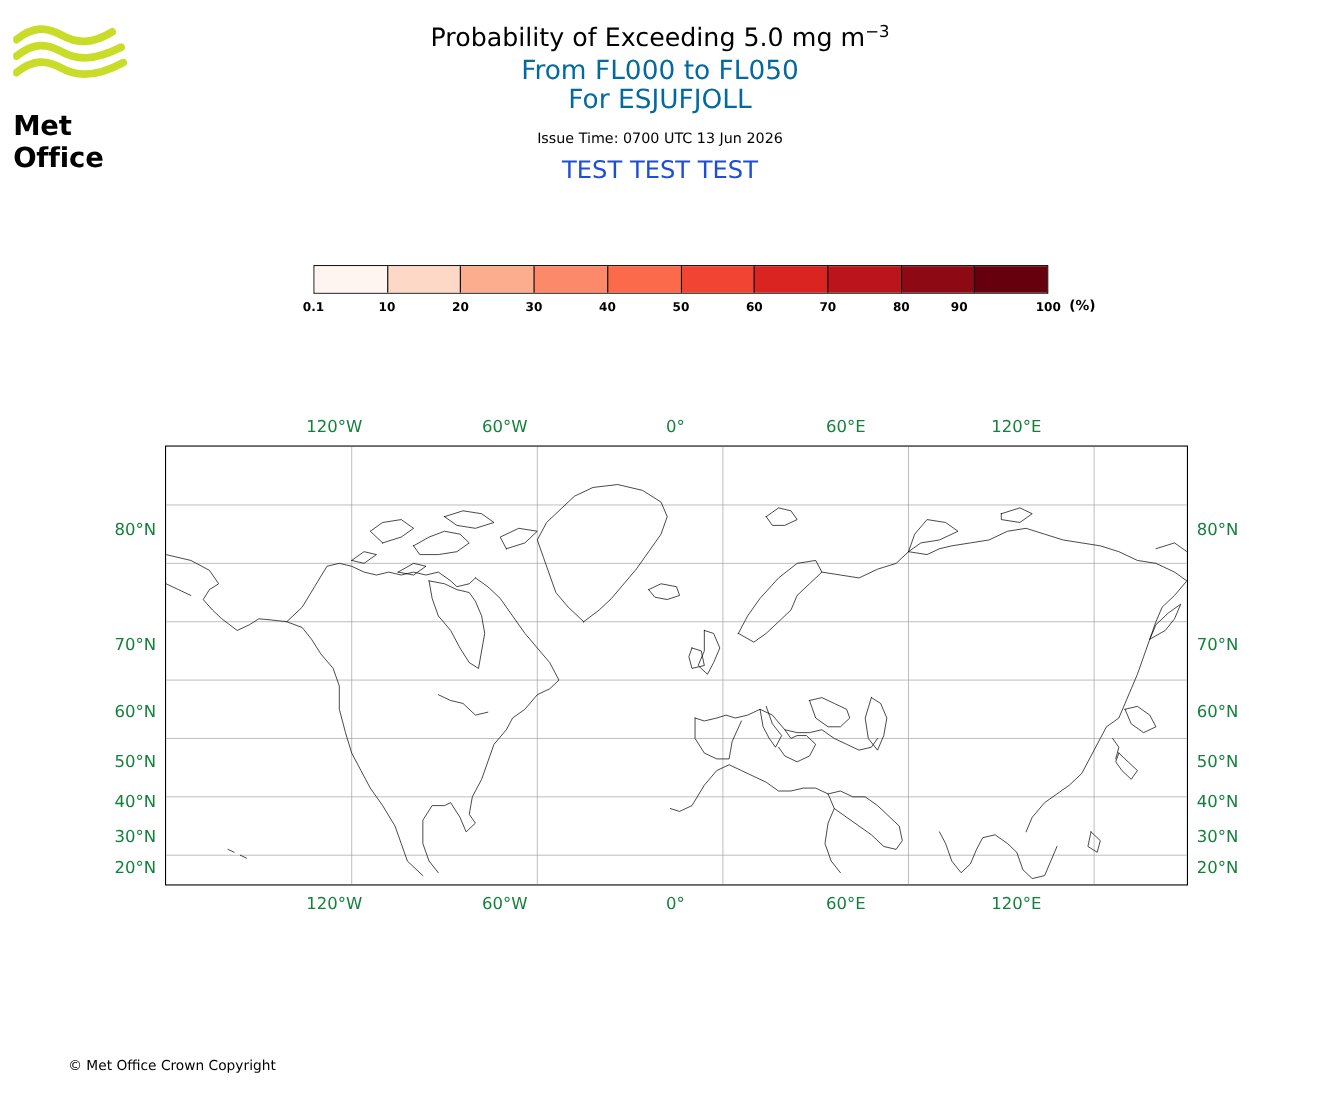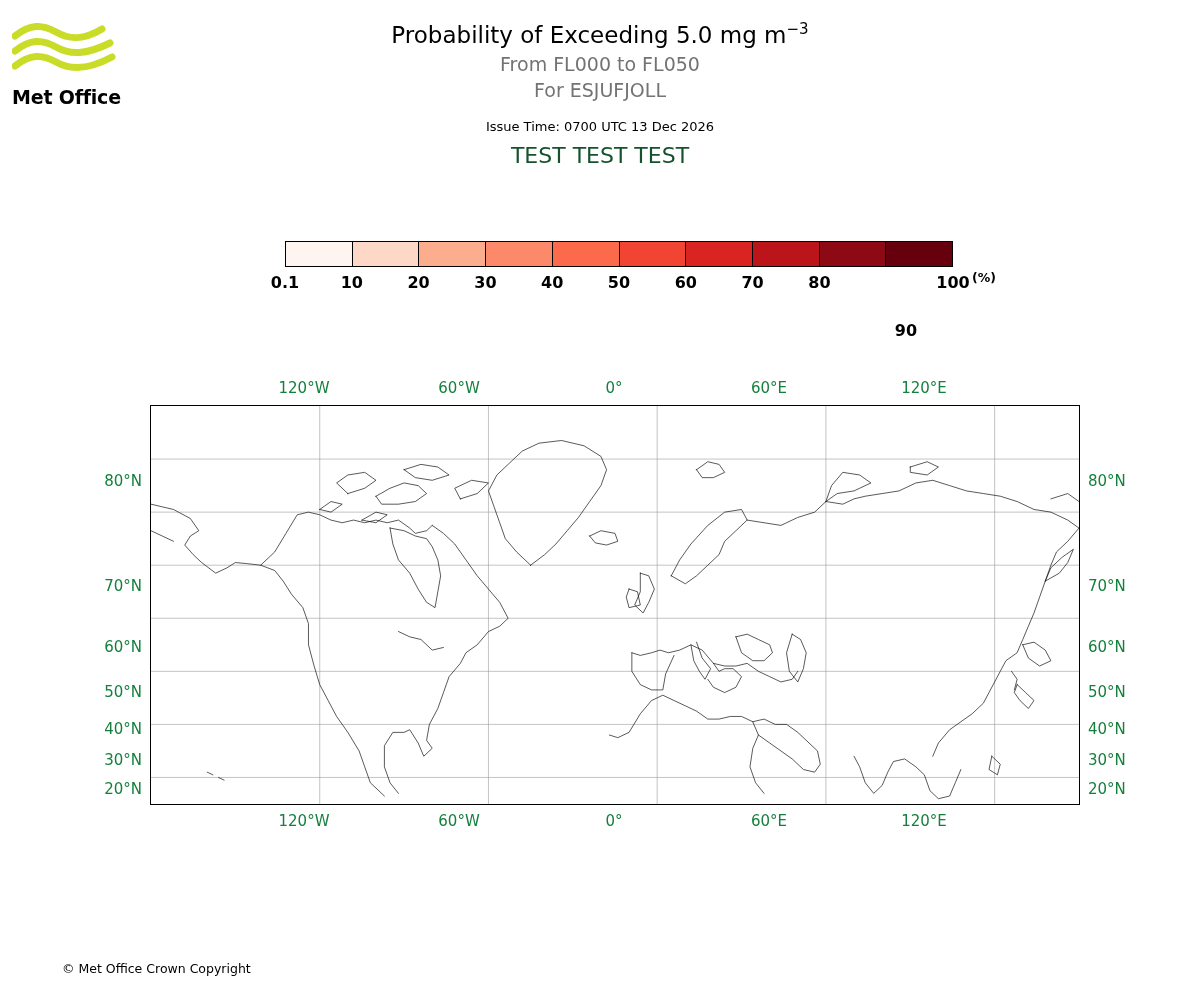--- a/index.html
+++ b/index.html
@@ -20,25 +20,25 @@
   #logo {
     position: absolute;
     left: 12px;
     top: 22px;
     width: 110px;
     height: 95px;
   }
   #logo svg { display: block; }
   #logo .wordmark {
     font-family: "DejaVu Sans", sans-serif;
-    font-size: 19px;
+    font-size: 25px;
     font-weight: bold;
     color: #000;
     letter-spacing: -0.2px;
-    margin-top: 2px;
+    margin-top: 16px;
   }
 
   
   #titles {
     position: absolute;
     left: 0;
     top: 20px;
     width: 1200px;
     text-align: center;
   }
@@ -46,41 +46,41 @@
     font-size: 23px;
     line-height: 31px;
     color: #000000;
   }
   .title-main sup {
     font-size: 15px;
     vertical-align: super;
     line-height: 0;
   }
   .title-sub {
-    font-size: 19px;
+    font-size: 24px;
     line-height: 26px;
-    color: #737373;
+    color: #0369a1;
   }
   .subtitle-small {
     font-size: 13.5px;
     line-height: 18px;
     margin-top: 11px;
     color: #000;
   }
   .issue-time {
     font-size: 13px;
     line-height: 18px;
     margin-top: 15px;
     color: #000;
   }
   .test-banner {
     font-size: 22px;
     line-height: 26px;
     margin-top: 7px;
-    color: #14532d;
+    color: #1d4ed8;
   }
 
   
   #colorbar-wrap {
     position: absolute;
     left: 285px;
     top: 241px;
     width: 666px;
   }
   #colorbar {
@@ -98,21 +98,21 @@
     border-left: 1px solid #000000;
   }
   #cb-ticklabels {
     position: relative;
     width: 668px;
     height: 16px;
     margin-top: 6px;
   }
   #cb-ticklabels span {
     position: absolute;
-    font-size: 16px;
+    font-size: 11px;
     font-weight: bold;
     transform: translateX(-50%);
     white-space: nowrap;
   }
   #cb-unit {
     position: absolute;
     left: 972px;
     top: 270px;
     font-size: 12.5px;
     font-weight: bold;
@@ -165,21 +165,21 @@
   </svg>
   <div class="wordmark">Met Office</div>
 </div>
 
 <div id="titles">
   <div class="title-main">
     <span>Probability of Exceeding 5.0 mg m</span><sup>−3</sup>
   </div>
   <div class="title-sub">From FL000 to FL050</div>
   <div class="title-sub">For ESJUFJOLL</div>
-  <div class="issue-time">Issue Time: 0700 UTC 13 Dec 2026</div>
+  <div class="issue-time">Issue Time: 0700 UTC 13 Jun 2026</div>
   <div class="test-banner">TEST TEST TEST</div>
 </div>
 
 <div id="colorbar-wrap">
   <div id="colorbar">
       <div class="swatch" style="background: rgb(255, 245, 240);"></div>
       <div class="swatch" style="background: rgb(253, 216, 199);"></div>
       <div class="swatch" style="background: rgb(252, 173, 141);"></div>
       <div class="swatch" style="background: rgb(252, 138, 106);"></div>
       <div class="swatch" style="background: rgb(251, 106, 74);"></div>
@@ -192,21 +192,21 @@
   <div id="cb-ticklabels">
       <span style="left: 0px;">0.1</span>
       <span style="left: 66.8px;">10</span>
       <span style="left: 133.6px;">20</span>
       <span style="left: 200.4px;">30</span>
       <span style="left: 267.2px;">40</span>
       <span style="left: 334px;">50</span>
       <span style="left: 400.8px;">60</span>
       <span style="left: 467.6px;">70</span>
       <span style="left: 534.4px;">80</span>
-      <span style="left: 621px; margin-top: 48px;">90</span>
+      <span style="left: 587px;">90</span>
       <span style="left: 668px;">100</span>
     </div>
 </div>
 <div id="cb-unit">(%)</div>
 
 <div id="map-area">
   <svg width="928" height="398" viewBox="-180 -90 330 75" preserveAspectRatio="none">
 
     <g stroke="#969696" stroke-width="0.14" fill="none">
       <line x1="-120" y1="-90" x2="-120" y2="-15"></line>

